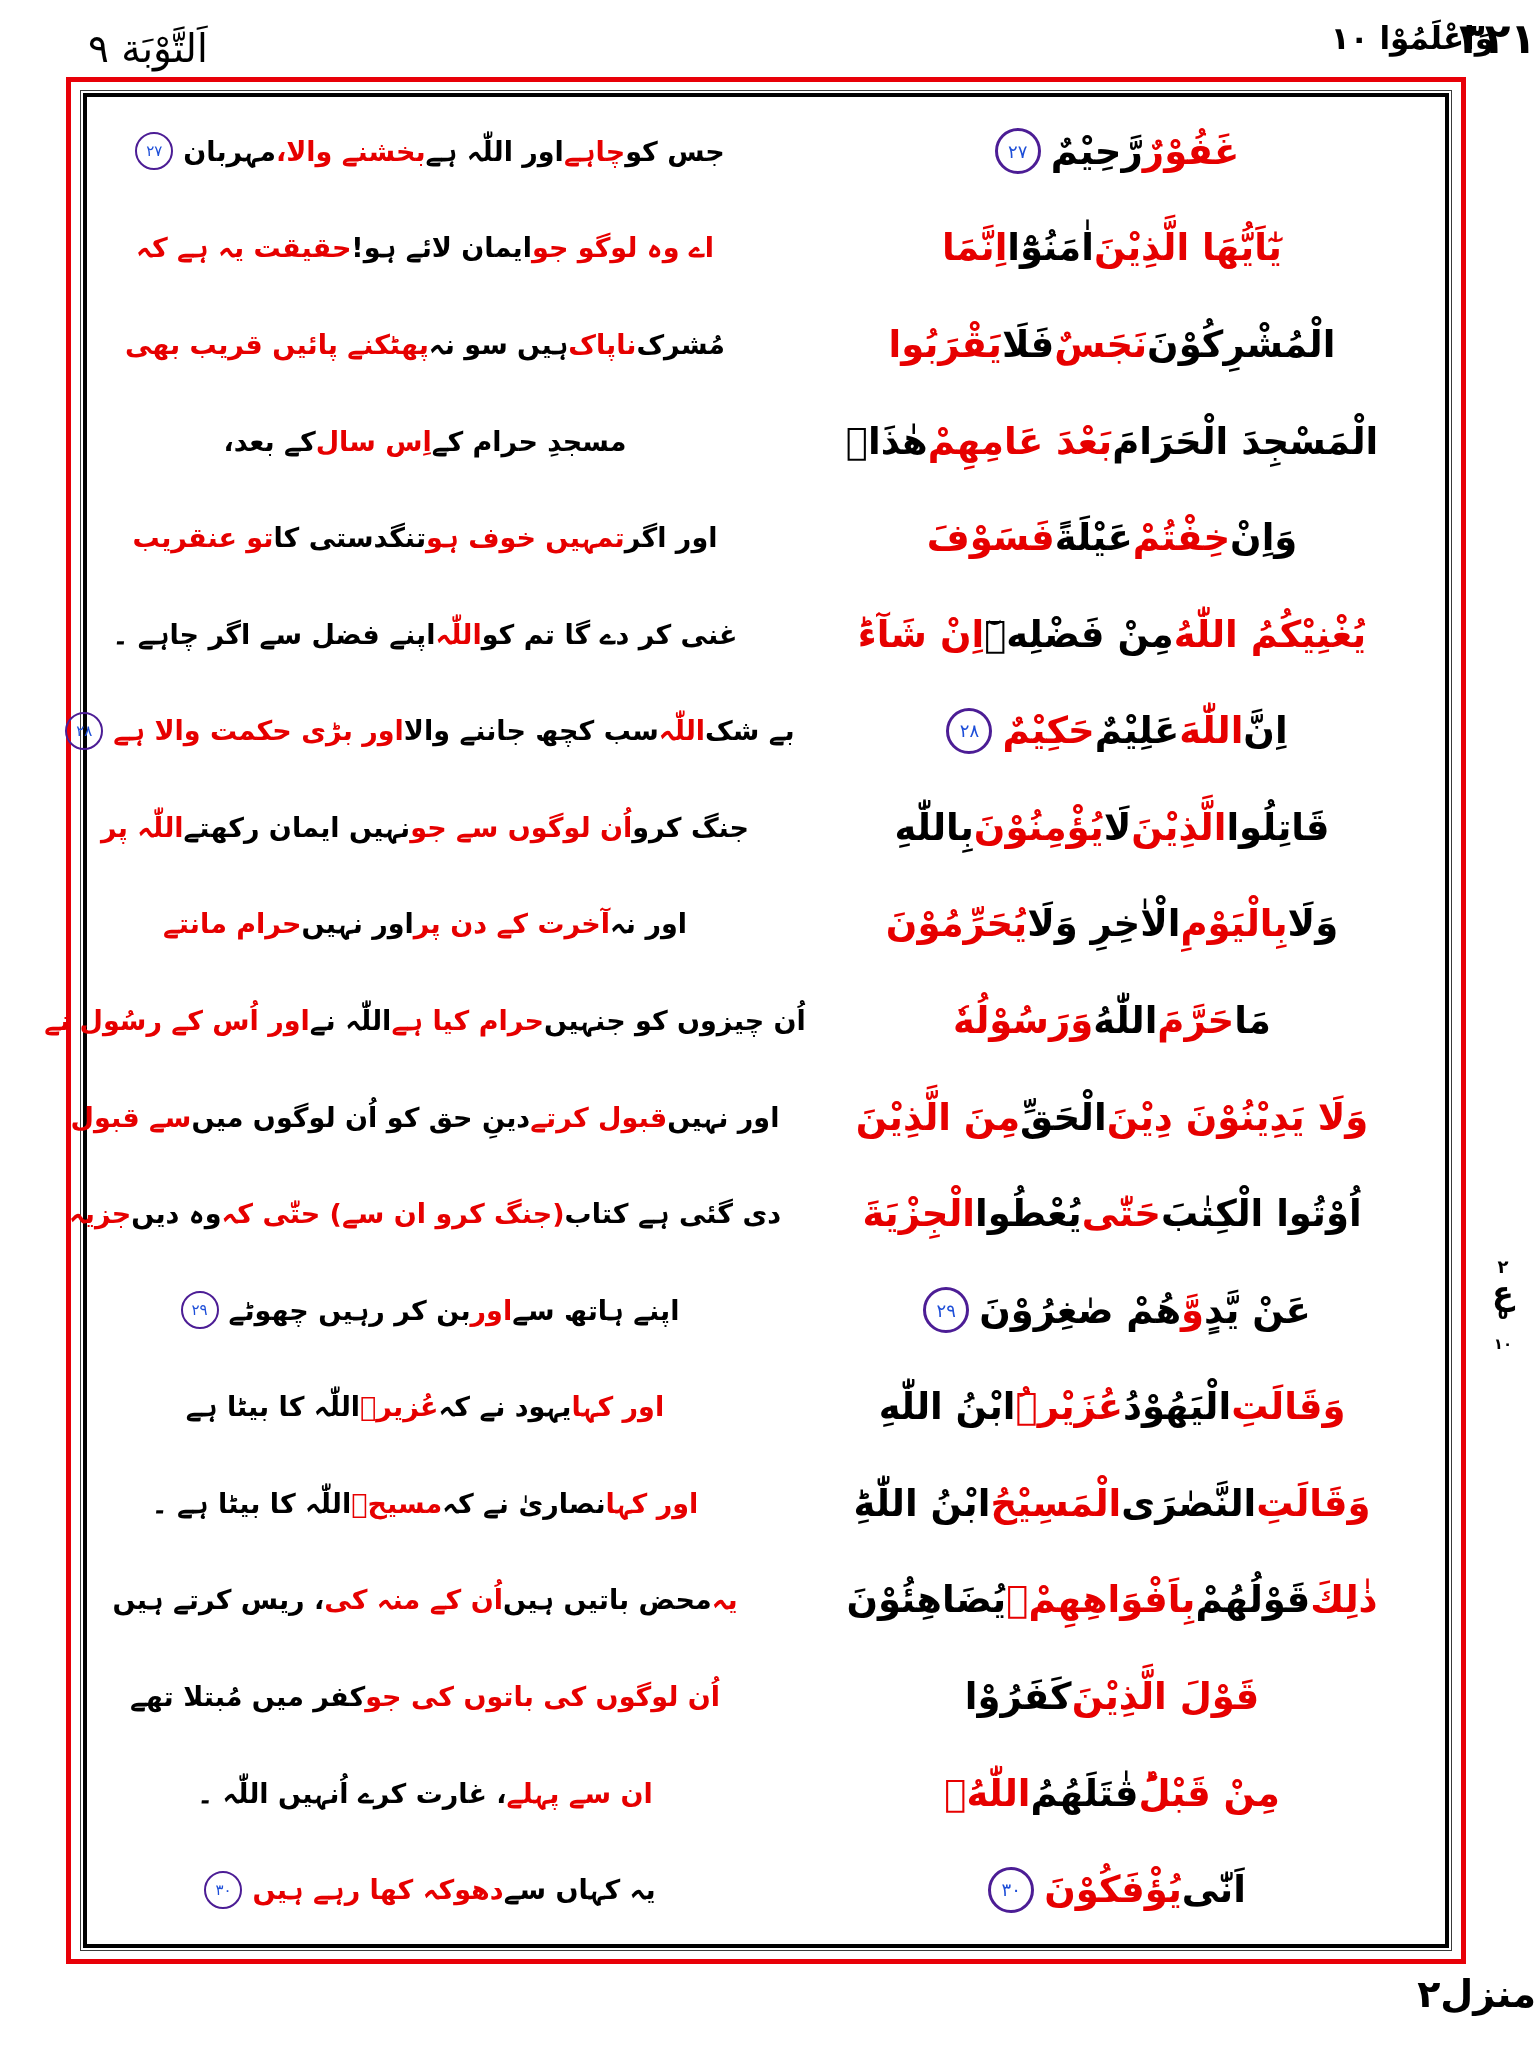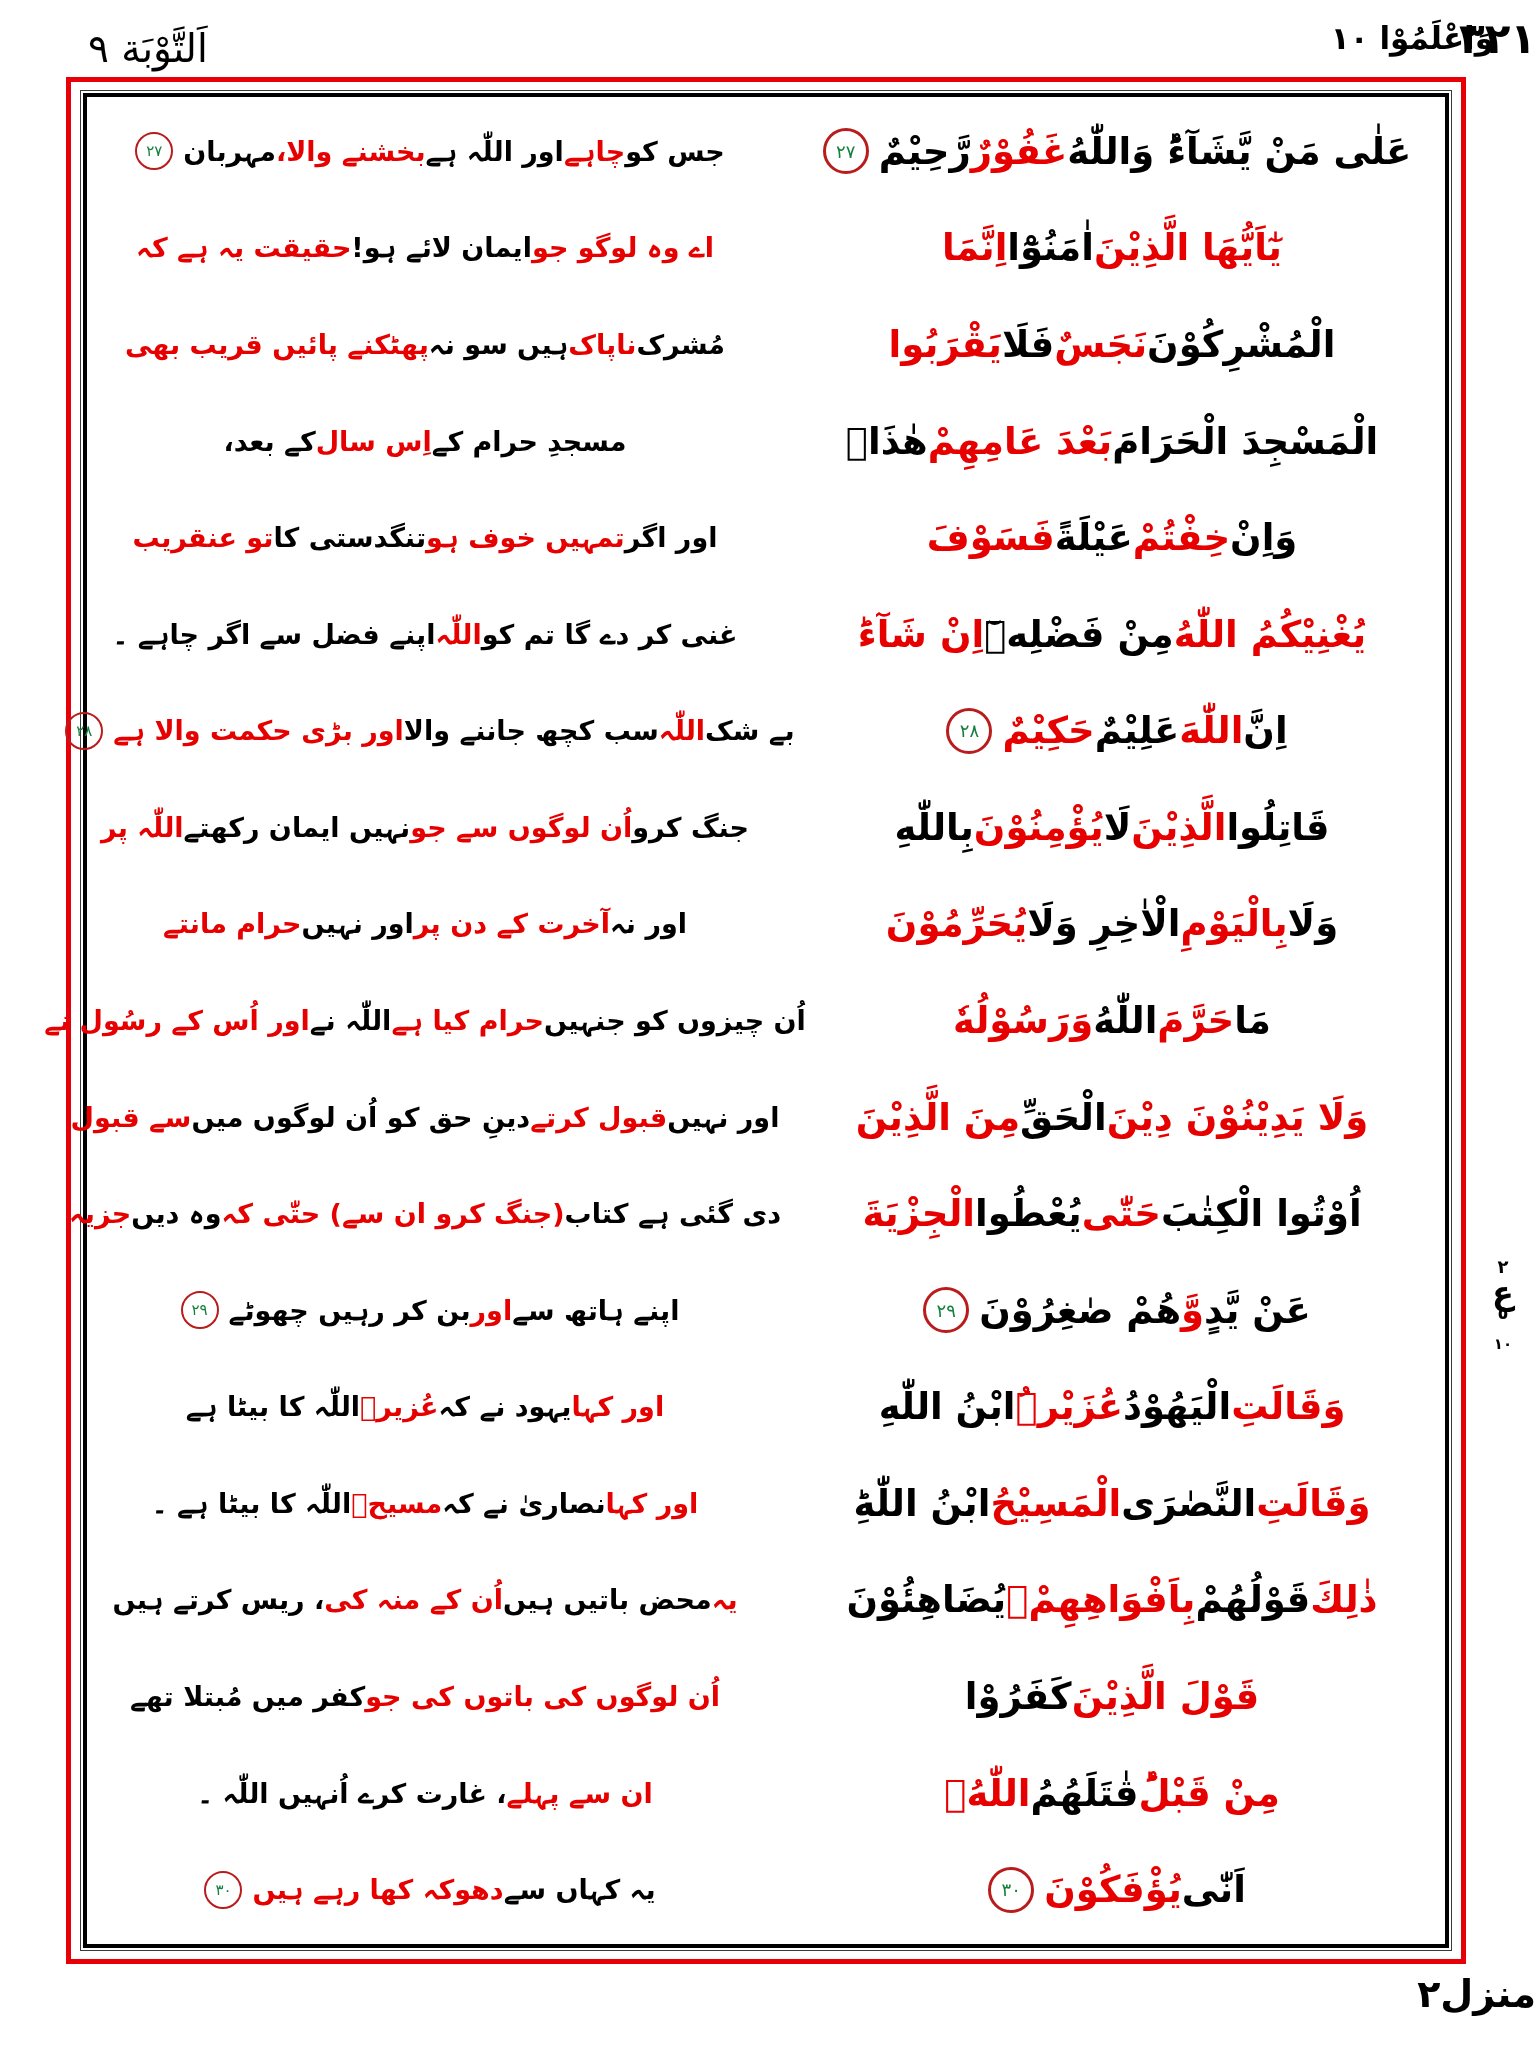--- a/index.html
+++ b/index.html
@@ -25,21 +25,21 @@
   .arabic{right:4px;width:658px;}
   .urdu{left:4px;width:668px;}
   .row{flex:1;display:flex;align-items:center;justify-content:center;white-space:nowrap;}
   .arabic .row{font-size:37px;font-weight:bold;}
   .urdu .row{font-size:27px;font-weight:bold;}
   .k{color:#000000;}
   .r{color:#e60000;}
   
   .vc{
     display:inline-flex;align-items:center;justify-content:center;
-    border-radius:50%;border:3px solid #b91c1c;color:#15803d;
+    border-radius:50%;border:3px solid #4c1d95;color:#1d4ed8;
     flex:0 0 auto;margin:0 10px;font-weight:normal;
   }
   .arabic .vc{width:40px;height:40px;font-size:18px;}
   .urdu .vc{width:34px;height:34px;font-size:15px;border-width:2px;}
   
   .ruku{position:absolute;left:1477px;top:1258px;width:52px;text-align:center;font-weight:bold;color:#000;}
   .ruku span{display:block;line-height:1.05;}
   .ruku .n1{font-size:18px;}
   .ruku .ain{font-size:32px;}
   .ruku .n2{font-size:18px;margin-top:-6px;}
@@ -53,21 +53,20 @@
 <div>
 
   <div class="hdr-left">اَلتَّوْبَة ٩</div>
   <div class="hdr-center">٣٢١</div>
   <div class="hdr-right">وَاعْلَمُوْا ١٠</div>
 
   <div class="frame-red">
     <div class="frame-black">
       <div class="col arabic">
           <div class="row">
-            <span class="k">عَلٰى مَنْ يَّشَآءُؕ وَاللّٰهُ </span>
             <span class="r">غَفُوْرٌ </span>
             <span class="k">رَّحِيْمٌ </span>
             <span class="vc">٢٧</span>
           </div>
           <div class="row">
             <span class="r">يٰٓاَيُّهَا الَّذِيْنَ </span>
             <span class="k">اٰمَنُوْٓا </span>
             <span class="r">اِنَّمَا</span>
           </div>
           <div class="row">

